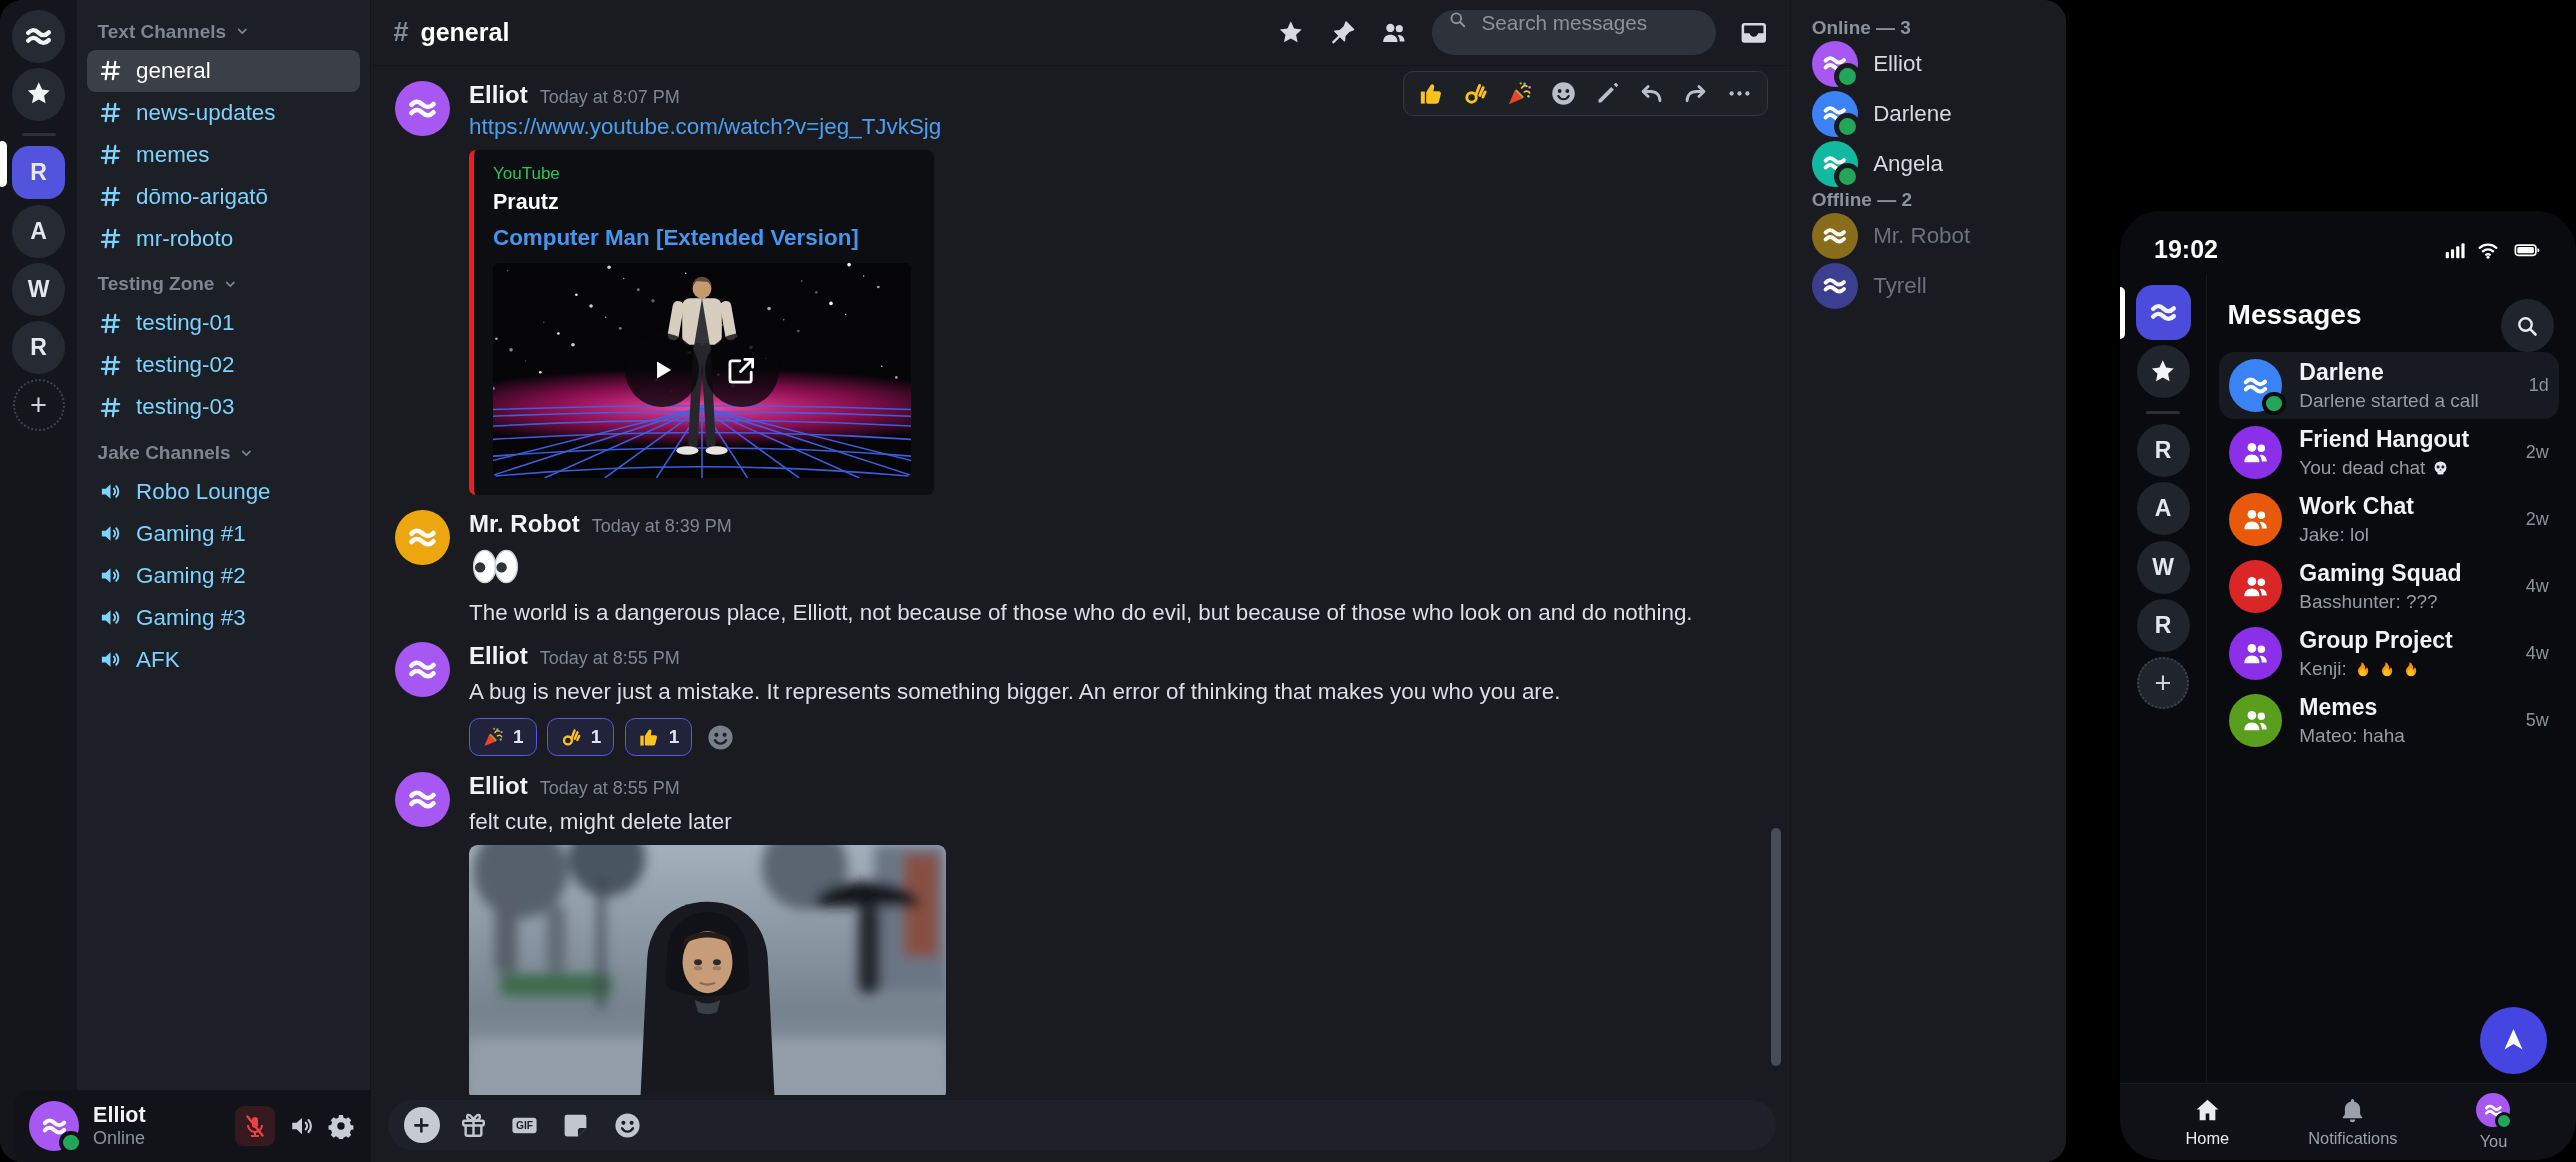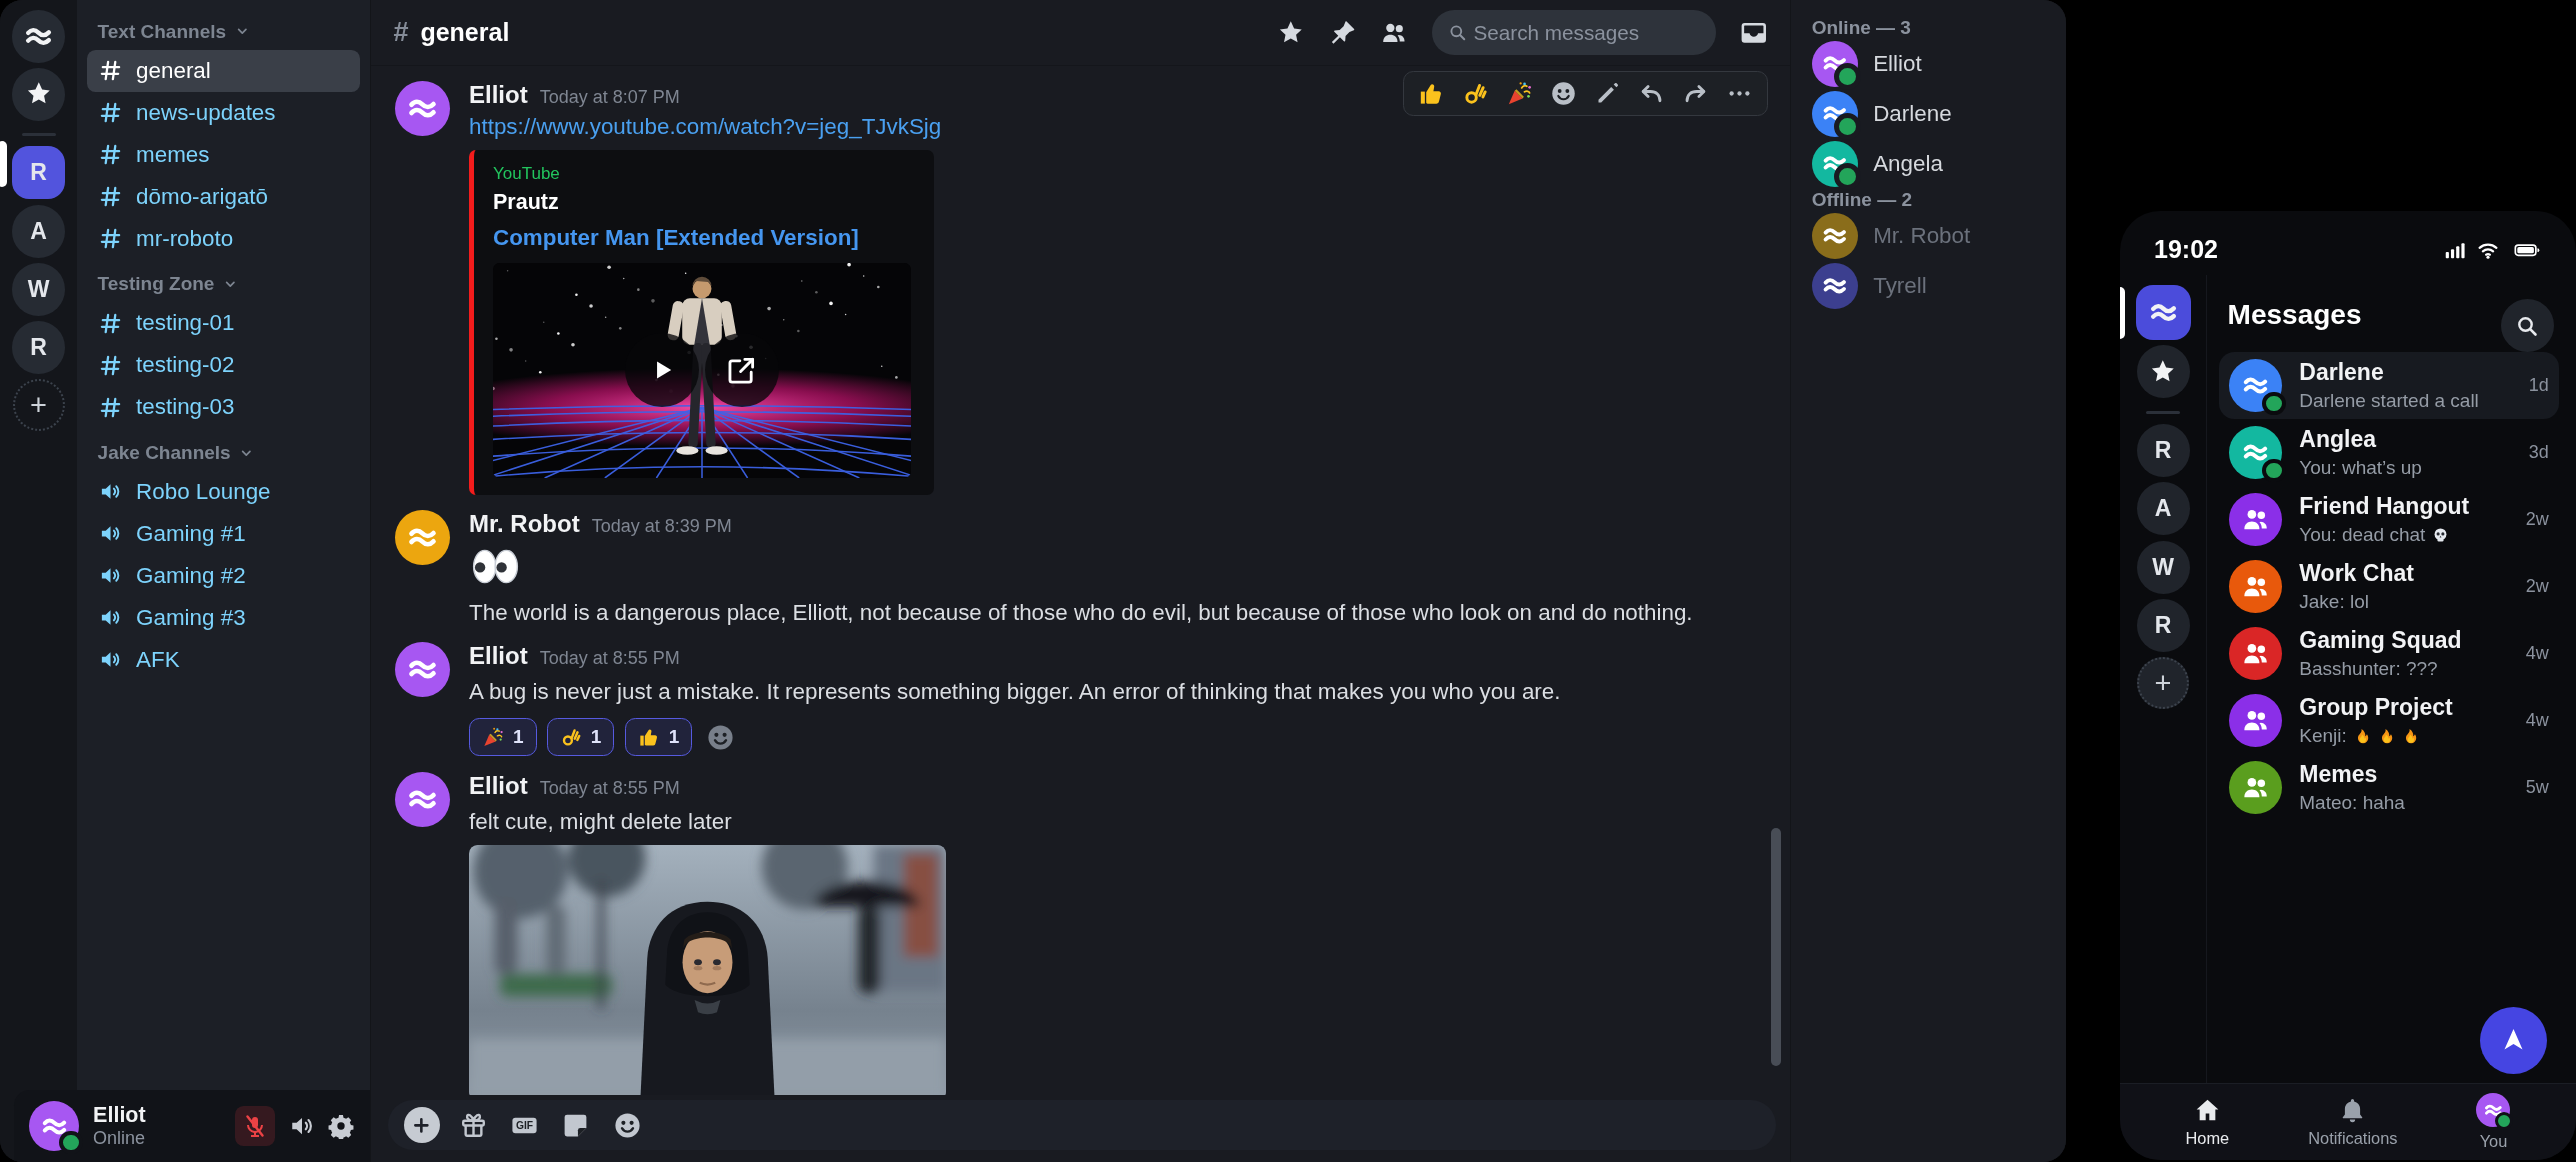--- a/index.html
+++ b/index.html
@@ -30,21 +30,21 @@
   .chan .ic{width:23px;height:23px}
   .chan.sel{background:#3a3f48;color:#fff}
 
   
   .chat{flex:1;position:relative;background:#191b21;min-width:0;border-left:1.7px solid #131519}
   .c-header{height:65px;border-bottom:1.7px solid #14161b;display:flex;align-items:center;padding:0 22.4px;gap:12px}
   .c-hash{color:#848b97;font-size:27px;font-weight:bold}
   .c-title{color:#fff;font-size:25px;font-weight:bold}
   .c-right{margin-left:auto;display:flex;align-items:center;gap:24px}
   .hicon{width:27.6px;height:27.6px;color:#d6dae0}
-  .search{width:253px;height:45px;border-radius:22.4px;background:#2e333b;display:flex;align-items:center;gap:5px;padding:0 15.5px}
+  .search{width:253px;height:45px;border-radius:22.4px;background:#2e333b;display:flex;align-items:flex-start;gap:13px;padding:0 15.5px}
   .search .ic{width:19px;height:19px;color:#8b929e}
   .search input{background:transparent;border:none;outline:none;color:#cfd3da;font-size:20.7px;width:100%;font-family:"Liberation Sans",sans-serif}
   .search input::placeholder{color:#8b929e}
 
   .c-body{position:absolute;top:67px;left:0;right:0;bottom:67px;padding-top:5.2px;overflow:hidden}
   .msg{display:flex;gap:19px;padding:8.6px 24px 6.9px}
   .avatar{width:55px;height:55px;border-radius:50%;display:flex;align-items:center;justify-content:center;color:#fff;flex-shrink:0;position:relative}
   .avatar .ic{width:33px;height:33px}
   .m-head{display:flex;align-items:baseline;gap:12px}
   .m-author{color:#f2f3f5;font-size:24px;font-weight:bold}
@@ -1018,40 +1018,20 @@
             </div>
             <div class="c-info">
               <span class="c-name" style="display: block;">Darlene</span>
               <div class="c-prev">
                 <span>Darlene started a call</span>
               </div>
             </div>
             <span class="c-time">1d</span>
           </div>
           <div class="conv">
-            <div class="c-av" style="background: rgb(19, 184, 160);">
-              <span class="ic" style="width: 29px; height: 29px;">
-                <svg viewBox="0 0 24 24">
-                  <g fill="none" stroke="currentColor" stroke-width="3.4" stroke-linecap="round">
-                    <path d="M4 9.2c2.5-2.8 5.3-2.8 7.9-.2s5.4 2.6 8.1-.2"></path>
-                    <path d="M4 15.2c2.5-2.8 5.3-2.8 7.9-.2s5.4 2.6 8.1-.2"></path>
-                  </g>
-                </svg>
-              </span>
-              <span class="dot"></span>
-            </div>
-            <div class="c-info">
-              <span class="c-name" style="display: block;">Anglea</span>
-              <div class="c-prev">
-                <span>You: what’s up</span>
-              </div>
-            </div>
-            <span class="c-time">3d</span>
-          </div>
-          <div class="conv">
             <div class="c-av" style="background: rgb(139, 47, 232);">
               <span class="ic" style="width: 29px; height: 29px;">
                 <svg viewBox="0 0 24 24">
                   <g fill="currentColor">
                     <circle cx="9" cy="7.8" r="3.6"></circle>
                     <path d="M2.8 19.5c0-3.5 2.8-5.8 6.2-5.8s6.2 2.3 6.2 5.8v.5H2.8z"></path>
                     <circle cx="16.8" cy="8.4" r="3.1"></circle>
                     <path d="M16.4 13.9c2.9.2 4.9 2.3 4.9 5.1v.5h-4.1c0-2-.6-3.8-1.9-5.2.3-.2.7-.4 1.1-.4z"></path>
                   </g>
                 </svg>

